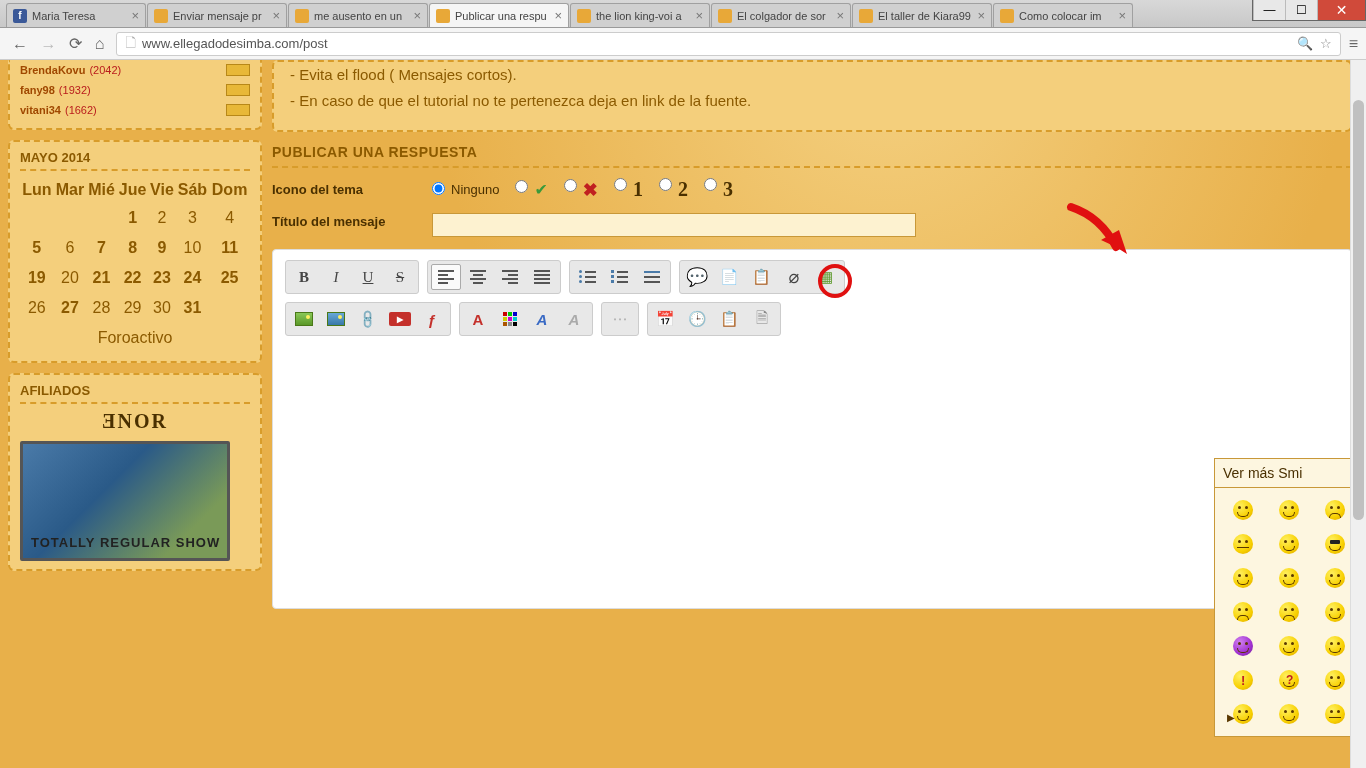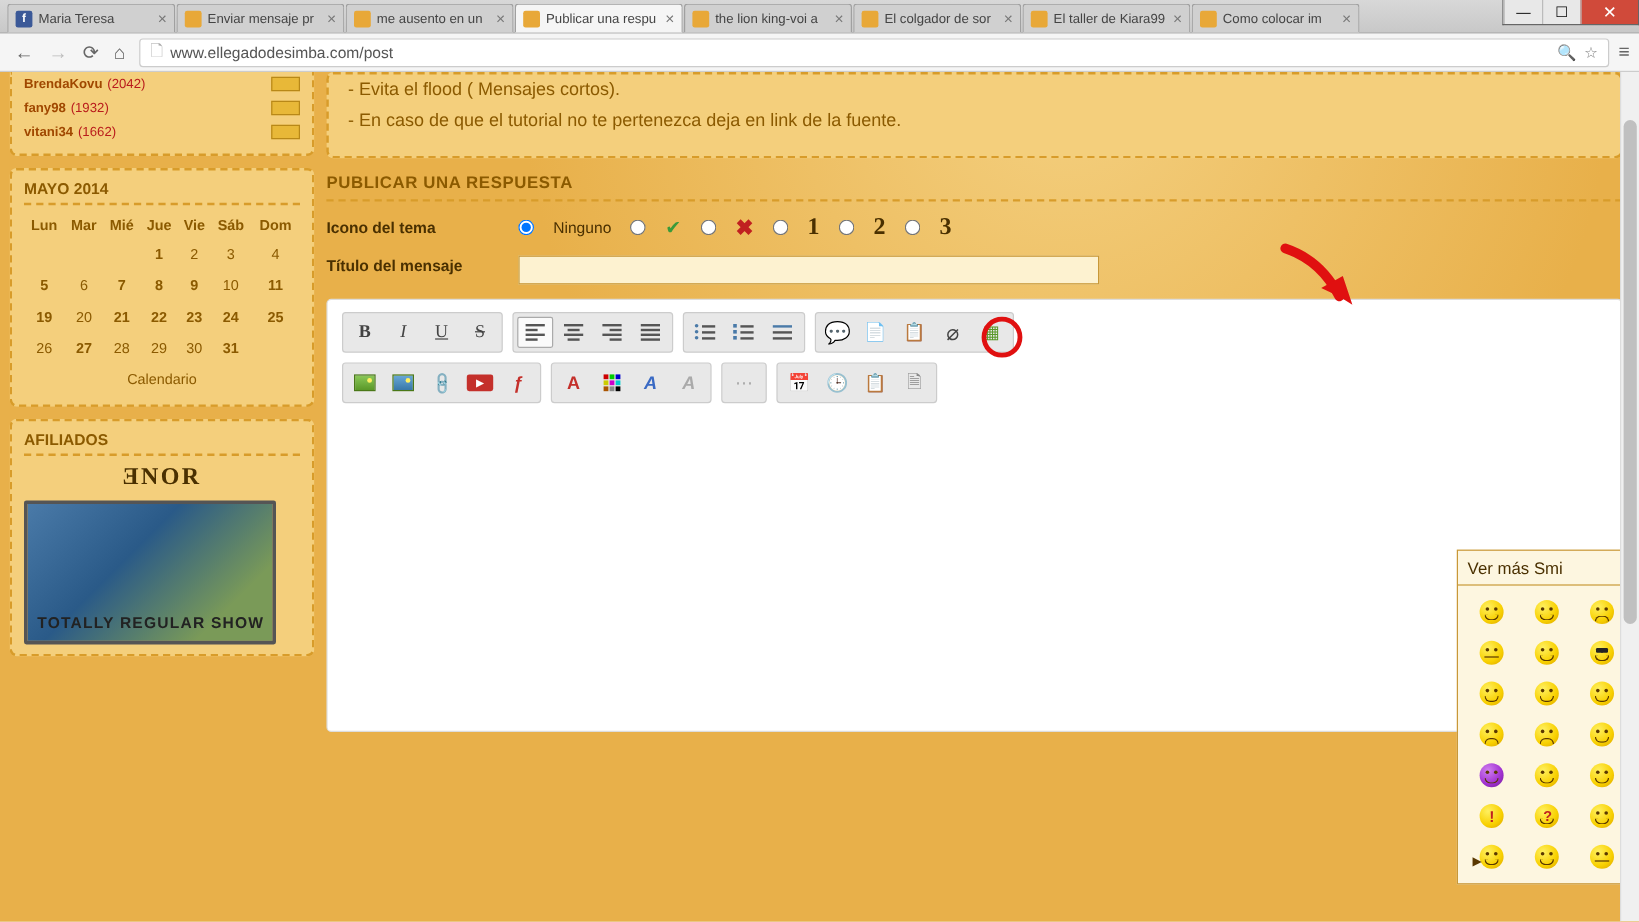--- a/index.html
+++ b/index.html
@@ -36,36 +36,36 @@
 
 .content-wrap { position: relative; display: flex; padding: 0 8px; gap: 10px; height: calc(100% - 40px); z-index:3;}
 .sidebar { width: 254px; flex-shrink: 0; }
 .sidebox { background: #f4cf7c; border: 2px dashed #d89c2a; border-radius: 6px; padding: 8px 10px; margin-bottom: 10px; position: relative; }
 .memberlist { font-size: 11px; color: #a04800; line-height: 20px; }
 .memberlist a { color: #a04800; font-weight: bold; text-decoration: none; cursor:pointer;}
 .memberlist .cnt { color: #b91c1c; font-weight: normal; }
 .member-row { display:flex; align-items:center; gap:4px;}
 .bar-ico { width: 24px; height: 12px; background: #e8b838; border: 1px solid #b88818; margin-left:auto;}
 .sidebox h3 { font-size: 13px; color: #8b5a00; font-weight: bold; margin-bottom: 6px; padding-bottom:4px; border-bottom:2px dashed #d89c2a; }
-.calendar { width: 100%; border-collapse: collapse; font-size: 12px; color: #8b5a00; }
+.calendar { width: 100%; border-collapse: collapse; font-size: 16px; color: #8b5a00; }
 .calendar th { font-weight: bold; padding: 4px 0; }
 .calendar td { text-align: center; padding: 6px 0; cursor:pointer;}
 .calendar td.b { font-weight: bold; }
 .calendar .footer-cell { text-align: center; padding-top: 6px; }
 .affiliate-img { width: 210px; height: 120px; background: linear-gradient(135deg,#4a7aa8 0%, #2a5a88 40%, #7a9a58 80%); border: 3px solid #555; border-radius: 2px; position:relative; margin-top:8px;}
 .affiliate-img .txt{position:absolute;bottom:8px;left:8px;font-size:13px;font-weight:bold;color:#222;font-family:Arial;letter-spacing:1px;}
 .decor{font-family: 'Comic Sans MS', cursive; font-size:20px; font-weight:bold; color:#4a3000; text-align:center; letter-spacing:2px;}
 
 .main { flex: 1; padding-right:6px; }
 .rules { background: #f4cf7c; border: 2px dashed #d89c2a; border-radius: 6px; padding: 0 16px 16px; margin-bottom: 12px; font-size: 15px; color: #8b5a00; line-height: 26px; }
 .reply-section h2 { font-size: 14px; color: #8b5a00; font-weight: bold; border-bottom: 2px dashed #d89c2a; padding-bottom: 6px; margin-bottom: 10px; letter-spacing:0.5px;}
 .form-row { display: flex; align-items: center; margin-bottom: 12px; font-size: 13px; color: #4a3000; }
 .form-row .lbl { width: 160px; font-weight: bold; }
 .icon-opts { display: flex; align-items: center; gap: 16px; }
-.icon-opts label { display: flex; align-items: center; gap: 16px; cursor:pointer;}
+.icon-opts label { display: flex; align-items: flex-start; gap: 6px; cursor:pointer;}
 .icon-opts input[type=radio]{cursor:pointer;}
 .ic-g{color:#3a9a3a;font-size:16px;}
 .ic-r{color:#c02020;font-size:18px;font-weight:bold;}
 .ic-n{color:#4a3000;font-family:'Times New Roman',serif;font-size:20px;font-weight:bold;}
 .title-input { width: 484px; height: 24px; background: #fdf2d0; border: 1px solid #c89838; padding: 0 6px; }
 
 .editor-box { background: #fff; border: 1px solid #ddd; border-radius: 4px; padding: 10px 12px 0; position: relative; }
 .toolbar { display: flex; gap: 8px; flex-wrap: wrap; margin-bottom: 8px; }
 .tb-group { display: flex; background: #e8e8e8; border: 1px solid #ccc; border-radius: 3px; padding: 3px; gap: 2px; }
 .tb-btn { width: 30px; height: 26px; display: flex; align-items: center; justify-content: center; border-radius: 2px; cursor: pointer; font-size: 15px; color: #444; position:relative;}
@@ -265,21 +265,21 @@
                 <td class="b">27</td>
                 <td>28</td>
                 <td>29</td>
                 <td>30</td>
                 <td class="b">31</td>
                 <td></td>
               </tr>
             </tbody>
           <tbody>
               <tr>
-                <td colspan="7" class="footer-cell">Calendario</td>
+                <td colspan="7" class="footer-cell">Foroactivo</td>
               </tr>
         </tbody>
           </table>
       </div>
 
       <div class="sidebox">
         <h3>AFILIADOS</h3>
         <div class="decor">ƎNOR</div>
         <div class="affiliate-img">
           <div class="txt">TOTALLY REGULAR SHOW</div>

